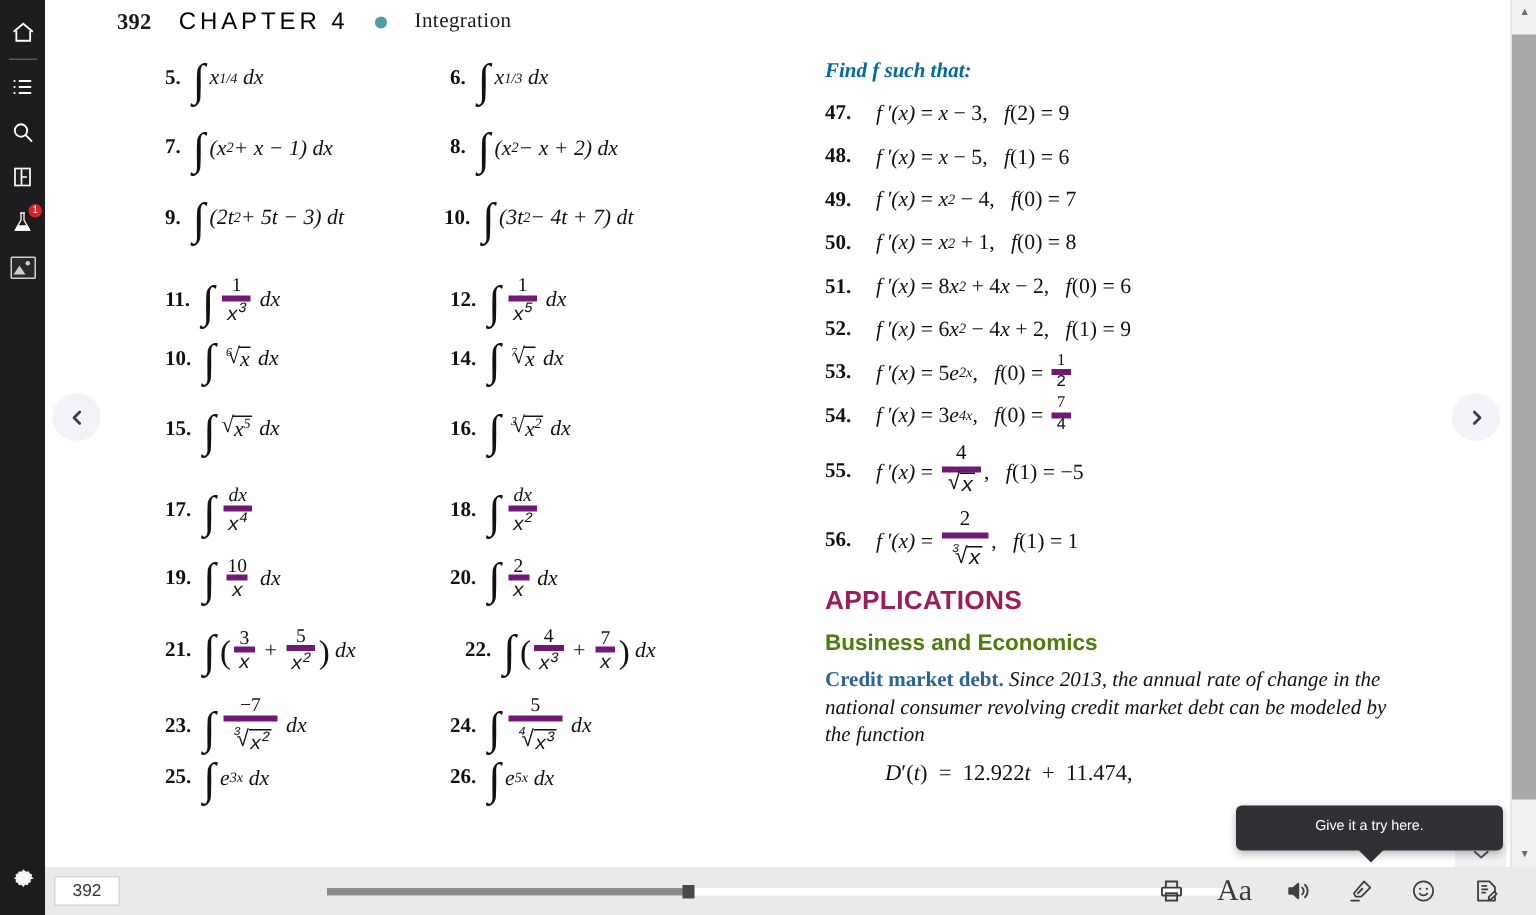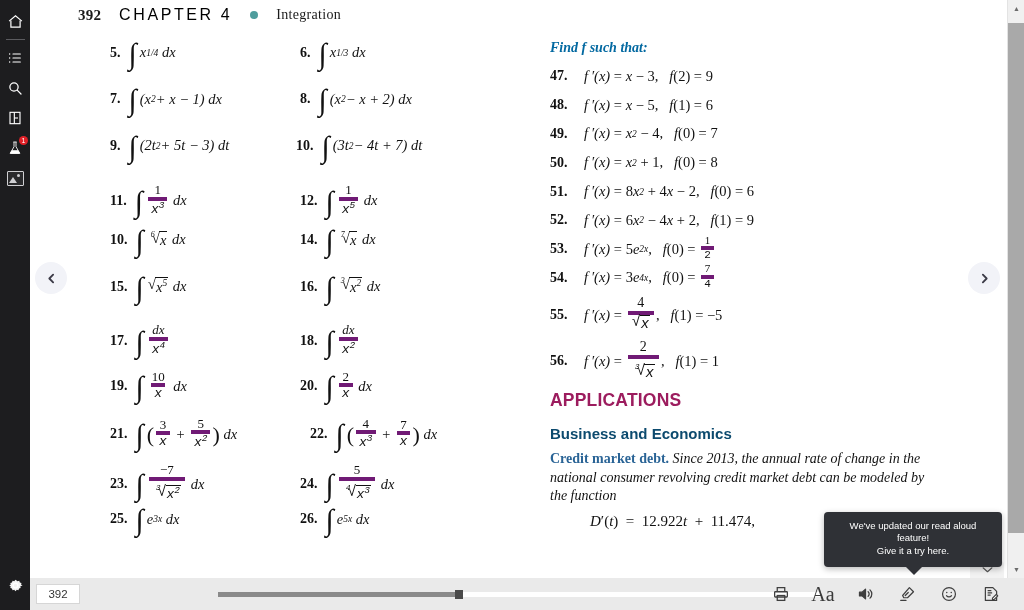--- a/index.html
+++ b/index.html
@@ -218,22 +218,22 @@
     font-weight: bold;
     font-size: 17.5px;
     letter-spacing: .2px;
     color: #9c1c5e;
     margin-top: 6px;
   }
   .apps-sub {
     font-family: "Liberation Sans", sans-serif;
     font-weight: bold;
     font-size: 15px;
-    color: #0c4a6e;
-    margin-top: 14px;
+    color: #4d7c0f;
+    margin-top: 9px;
   }
   .para {
     font-family: "Liberation Serif", serif;
     font-size: 14px;
     font-style: italic;
     color: #111;
     line-height: 1.3;
     margin-top: 8px;
     width: 392px;
   }
@@ -826,21 +826,20 @@
       </div>
     </div>
 
     <div class="collapse-tab">
       <svg width="13" height="9" viewBox="0 0 24 14" fill="none" stroke="#555" stroke-width="2.4" stroke-linecap="round" stroke-linejoin="round">
         <path d="M4 4l8 7 8-7"></path>
       </svg>
     </div>
 
     <div class="tooltip">
-      <div>We've updated our read aloud feature!</div>
       <div>Give it a try here.</div>
     </div>
 
     <div class="tools">
 
       <div class="tool">
         <svg width="18" height="18" viewBox="0 0 24 24" fill="none" stroke="#3f3f3f" stroke-width="1.7">
           <path d="M7 9V3.5h10V9"></path>
           <rect x="3.5" y="9" width="17" height="7" rx="1"></rect>
           <rect x="7" y="14" width="10" height="6.5"></rect>

